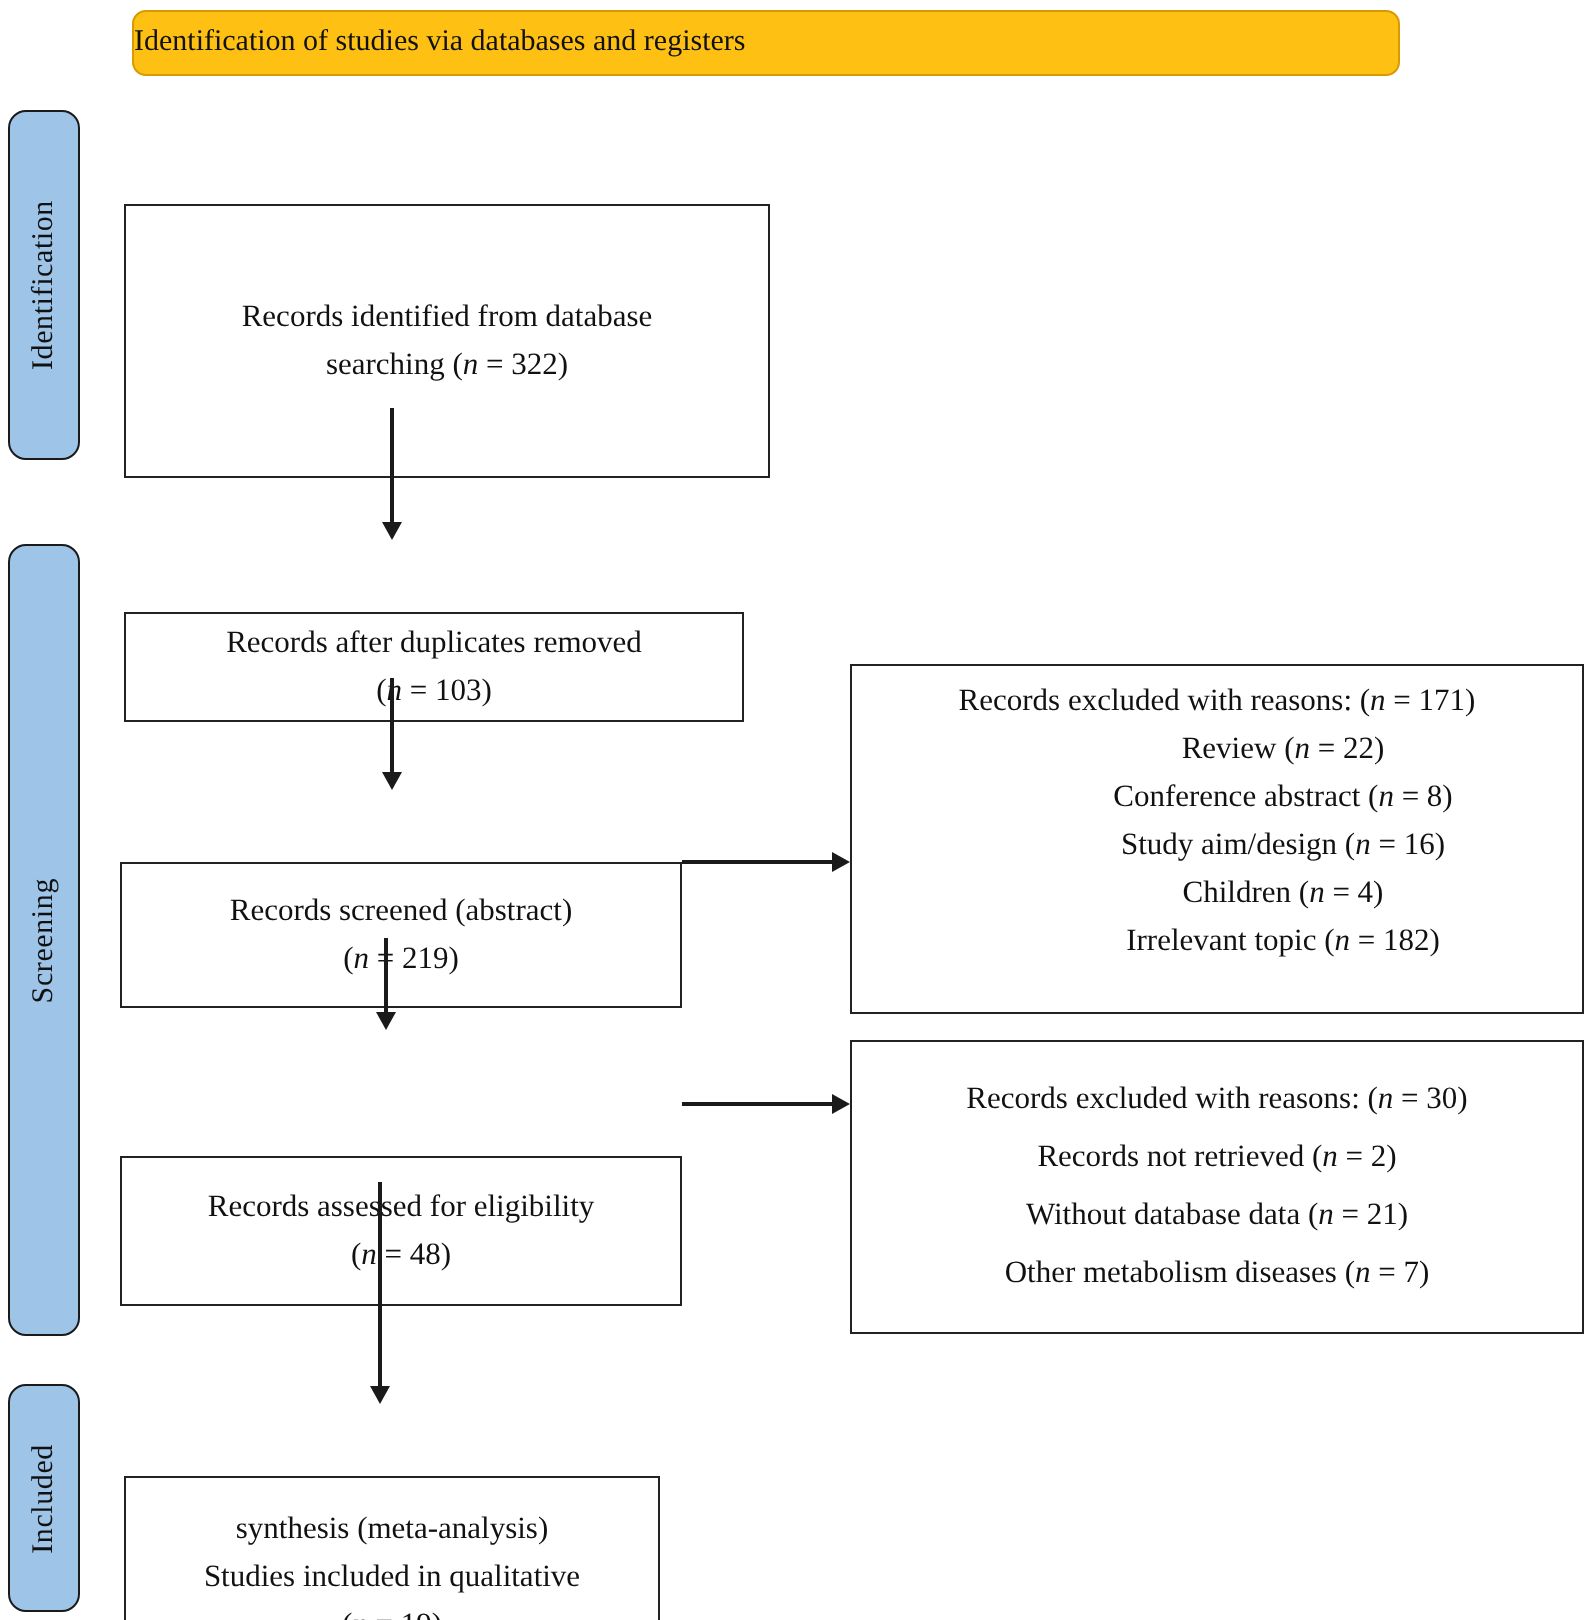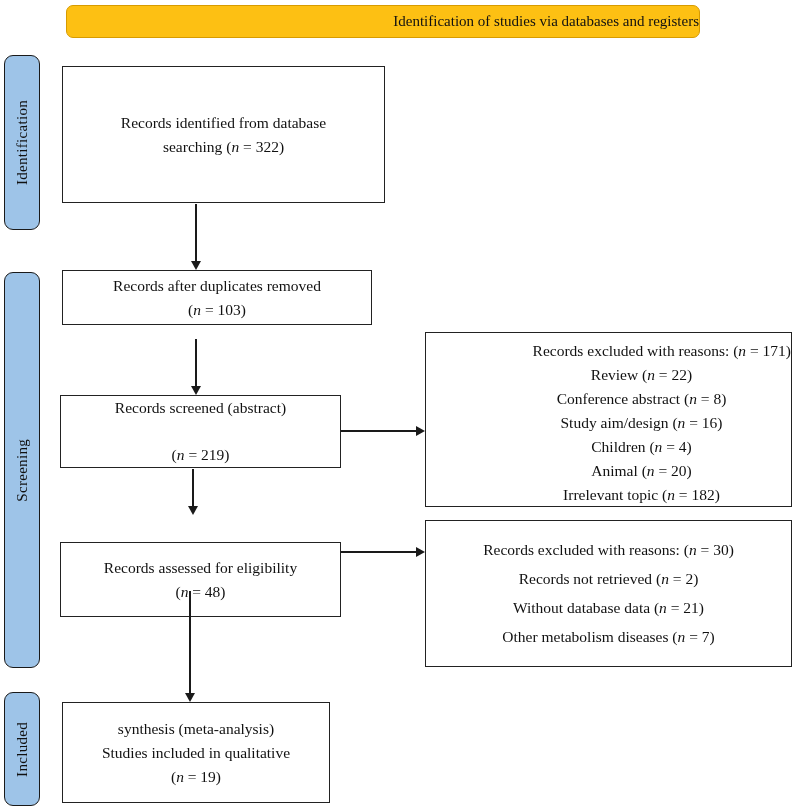--- a/index.html
+++ b/index.html
@@ -5,53 +5,53 @@
   html,body { margin:0; padding:0; background:#ffffff; }
   .canvas {
     position:relative; width:797px; height:810px; background:#ffffff;
     font-family:"Liberation Serif","DejaVu Serif",serif; color:#111111;
     overflow:hidden;
   }
   
   .banner {
     position:absolute; left:66px; top:5px; width:634px; height:33px;
     background:var(--banner-bg,#FDC013); border:1px solid var(--banner-border,#D79B00);
-    border-radius:7px; display:flex; align-items:center; justify-content:flex-end;
-    font-size:15px; box-sizing:border-box;padding-left:25px;
+    border-radius:7px; display:flex; align-items:center; justify-content:flex-start;
+    font-size:15px; box-sizing:border-box;
   }
   
   .stage {
     position:absolute; left:4px; width:36px; box-sizing:border-box;
     background:var(--stage-bg,#9EC4E8); border:1.5px solid #1a1a1a; border-radius:9px;
     display:flex; align-items:center; justify-content:center;
   }
   .stage .vtext { writing-mode:vertical-rl; transform:rotate(180deg); font-size:15px; letter-spacing:0.3px; }
   .s1 { top:55px;  height:175px; }
   .s2 { top:272px; height:396px; }
   .s3 { top:692px; height:114px; }
   
   .fbox {
     position:absolute; background:#ffffff; border:1.5px solid #222222; box-sizing:border-box;
     display:flex; flex-direction:column; align-items:center; justify-content:center;
-    text-align:center; font-size:15.5px;
+    text-align:center; font-size:15.5px;margin-top:36px;
   }
   .fbox .line { line-height:24px; }
   .b1 { left:62px; top:66px;  width:323px; height:137px; }
   .b2 { left:62px; top:270px; width:310px; height:55px; }
-  .b3 { left:60px; top:395px; width:281px; height:73px;justify-content:space-between; }
+  .b3 { left:60px; top:395px; width:281px; height:73px; }
   .b4 { left:60px; top:542px; width:281px; height:75px; }
   .b5 { left:62px; top:702px; width:268px; height:101px; }
   
   .exbox {
     position:absolute; background:#ffffff; border:1.5px solid #222222; box-sizing:border-box;
     font-size:15.5px;
   }
   .rb1 { left:425px; top:332px; width:367px; height:175px; }
   .rb2 { left:425px; top:520px; width:367px; height:147px; }
-  .rb1 .header { margin-top:6px; text-align:right; line-height:24px; }
+  .rb1 .header { margin-top:6px; text-align:center; line-height:24px; }
   .rb1 .items  { padding-left:66px; text-align:center; }
   .rb1 .items .line { line-height:24px; }
   .rb2 .header { margin-top:14px; text-align:center; line-height:29px; }
   .rb2 .items  { text-align:center; }
   .rb2 .items .line { line-height:29px; }
   .nvar { font-style:italic; }
   
   .vline { position:absolute; width:2px; background:#1a1a1a; }
   .hline { position:absolute; height:2px; background:#1a1a1a; }
   .head-down {
@@ -149,23 +149,20 @@
       <div class="line">
         <span>Conference abstract (</span><i class="nvar">n</i><span> = 8)</span>
       </div>
       <div class="line">
         <span>Study aim/design (</span><i class="nvar">n</i><span> = 16)</span>
       </div>
       <div class="line">
         <span>Children (</span><i class="nvar">n</i><span> = 4)</span>
       </div>
       <div class="line">
-        <span>Animal (</span><i class="nvar">n</i><span> = 20)</span>
-      </div>
-      <div class="line">
         <span>Irrelevant topic (</span><i class="nvar">n</i><span> = 182)</span>
       </div>
     </div>
   </div>
 
   <div class="exbox rb2">
     <div class="header">
       <span>Records excluded with reasons: (</span><i class="nvar">n</i><span> = 30)</span>
     </div>
     <div class="items">

